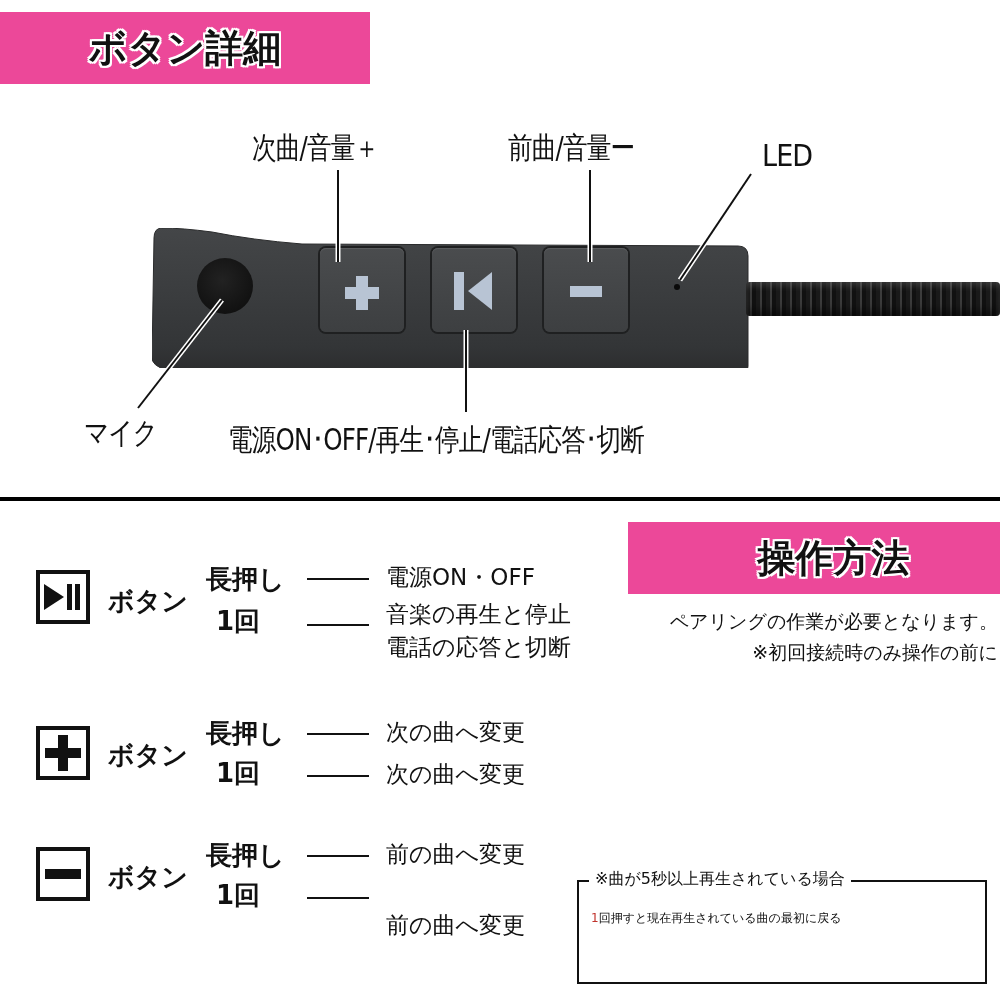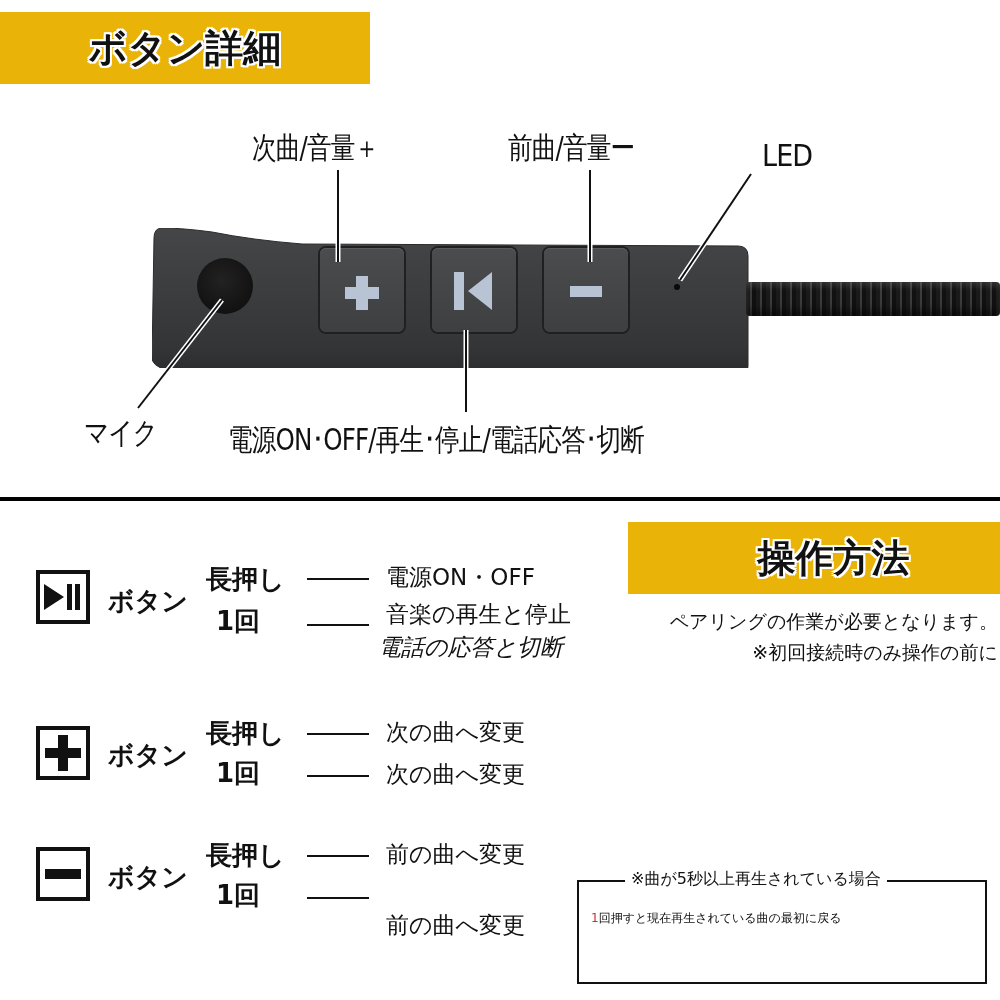--- a/index.html
+++ b/index.html
@@ -1,38 +1,38 @@
 <!DOCTYPE html>
 <html><head>
 <meta charset="utf-8">
 <style>
   html,body{margin:0;padding:0;}
   body{width:1000px;height:1000px;position:relative;background:#fff;overflow:hidden;font-family:"DejaVu Sans","Liberation Sans",sans-serif;color:#111;}
   .abs{position:absolute;}
-  .banner{background:#eab308;display:flex;align-items:center;justify-content:center;}
+  .banner{background:#ec4899;display:flex;align-items:center;justify-content:center;}
   .banner-text{font-family:"DejaVu Sans",sans-serif;font-weight:bold;color:#111;
     text-shadow:-2px -2px 0 #fff,2px -2px 0 #fff,-2px 2px 0 #fff,2px 2px 0 #fff,0 2px 0 #fff,0 -2px 0 #fff,2px 0 0 #fff,-2px 0 0 #fff;}
   .callout{font-family:"DejaVu Sans",sans-serif;font-size:30px;color:#111;white-space:nowrap;transform:scaleX(0.82);transform-origin:left center;letter-spacing:-1px;}
   
   .device{position:absolute;left:152px;top:228px;width:598px;height:140px;}
   .key{position:absolute;top:20px;width:84px;height:84px;border-radius:6px;
     background:linear-gradient(#4a4c4e,#3d3f41);box-shadow:0 0 0 2px #1f2021, inset 0 1px 0 #5a5c5e;}
   .cable{position:absolute;left:746px;top:282px;width:254px;height:34px;
     background:repeating-linear-gradient(90deg,#1a1a1a 0 4px,#3c3c3c 4px 6px,#111 6px 10px);border-radius:4px;
     box-shadow: inset 0 4px 6px rgba(255,255,255,0.15), inset 0 -6px 8px rgba(0,0,0,0.5);}
   .divider{position:absolute;left:0;top:497px;width:1000px;height:4px;background:#000;}
   
   .iconbox{position:absolute;width:54px;height:54px;border:4px solid #111;box-sizing:border-box;display:flex;align-items:center;justify-content:center;background:#fff;}
   .btnlabel{font-size:26px;font-weight:bold;white-space:nowrap;}
   .action{font-size:26px;font-weight:bold;white-space:nowrap;}
   .dash{position:absolute;height:2px;width:62px;background:#111;}
   .desc{font-size:23px;white-space:nowrap;line-height:33px;}
   .note{font-size:19px;white-space:nowrap;text-align:right;line-height:31px;}
   .infobox{position:absolute;left:577px;top:880px;width:410px;height:104px;border:2px solid #111;box-sizing:border-box;}
-  .infobox-title{position:absolute;left:10px;top:-13px;background:#fff;padding:0 6px;font-size:16px;white-space:nowrap;margin-left:36px;}
+  .infobox-title{position:absolute;left:10px;top:-13px;background:#fff;padding:0 6px;font-size:16px;white-space:nowrap;}
   .infoline{position:absolute;left:12px;font-size:12px;white-space:nowrap;}
   .red{color:#c0322b;}
 </style>
 </head>
 <body>
 
 <div class="abs banner" style="left:0;top:12px;width:370px;height:72px;">
   <span class="banner-text" style="font-size:38px;">ボタン詳細</span>
 </div>
 
@@ -113,21 +113,21 @@
     <rect x="33" y="2" width="5" height="26" fill="#111"></rect>
   </svg>
 </div>
 <div class="abs btnlabel" style="left:108px;top:584px;">ボタン</div>
 <div class="abs action" style="left:206px;top:562px;">長押し</div>
 <div class="abs action" style="left:216px;top:604px;">1回</div>
 <div class="dash" style="left:307px;top:578px;"></div>
 <div class="dash" style="left:307px;top:624px;"></div>
 <div class="abs desc" style="left:386px;top:561px;">電源ON・OFF</div>
 <div class="abs desc" style="left:386px;top:598px;">音楽の再生と停止</div>
-<div class="abs desc" style="left:378px;top:631px;font-style:italic;">電話の応答と切断</div>
+<div class="abs desc" style="left:386px;top:631px;">電話の応答と切断</div>
 
 <div class="iconbox" style="left:36px;top:726px;">
   <svg width="40" height="40" viewBox="0 0 40 40">
     <rect x="15" y="2" width="10" height="36" fill="#111"></rect>
     <rect x="2" y="15" width="36" height="10" fill="#111"></rect>
   </svg>
 </div>
 <div class="abs btnlabel" style="left:108px;top:738px;">ボタン</div>
 <div class="abs action" style="left:206px;top:716px;">長押し</div>
 <div class="abs action" style="left:216px;top:756px;">1回</div>

